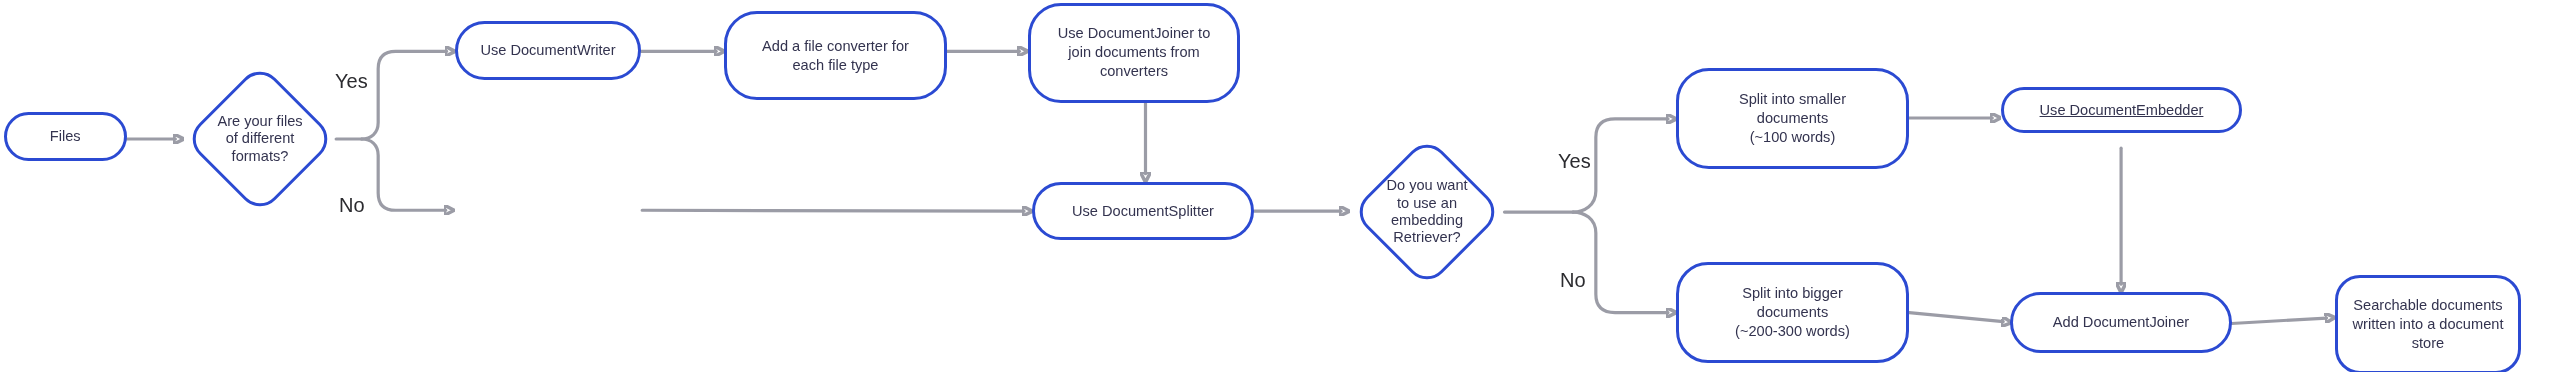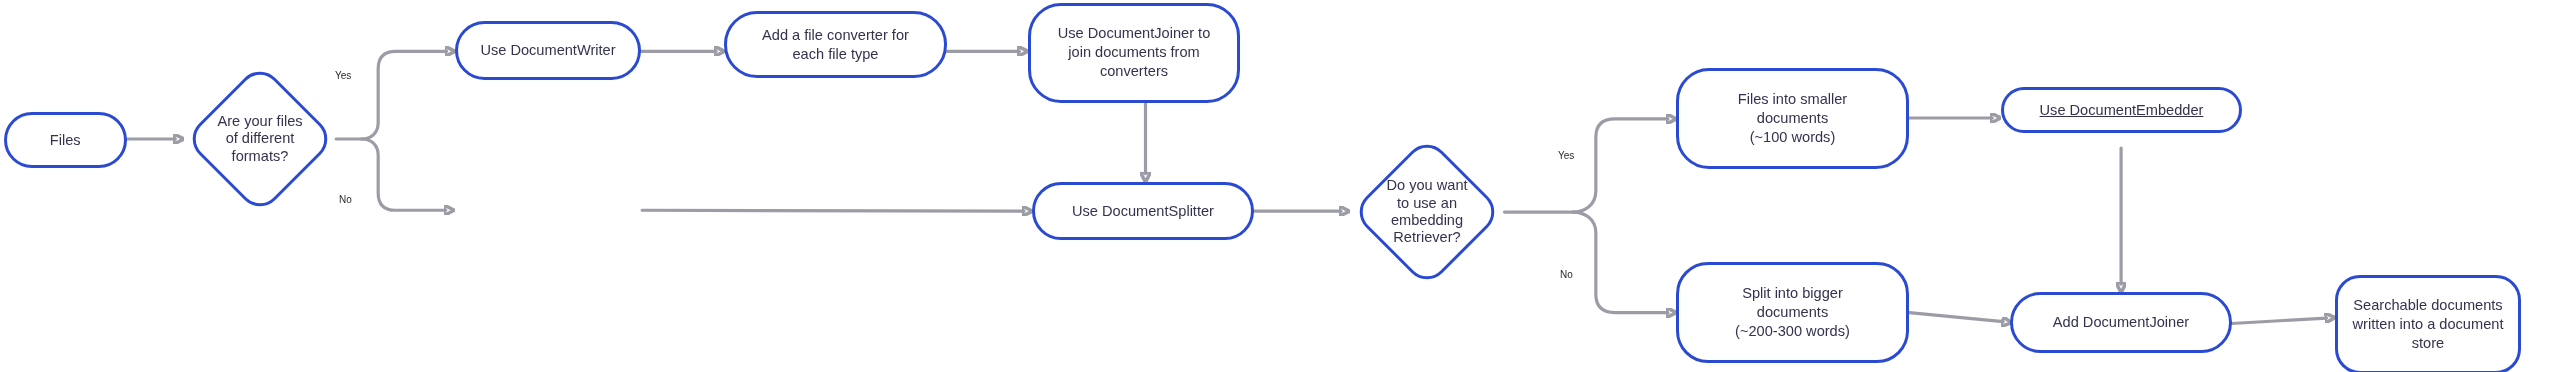--- a/index.html
+++ b/index.html
@@ -52,21 +52,21 @@
     transform: rotate(-45deg);
     text-align: center;
     color: #33334f;
     font-size: 14.6px;
     line-height: 17.4px;
     white-space: pre-line;
   }
   .edge-label {
     position: absolute;
     color: #2b2b2f;
-    font-size: 10px;
+    font-size: 20px;
     z-index: 3;
   }
 </style>
 </head>
 <body>
 
 <div class="canvas">
 
   <svg class="connectors" viewBox="0 0 2820 408" xmlns="http://www.w3.org/2000/svg">
     <defs>
@@ -85,35 +85,35 @@
     <path d="M 1373 231 H 1468" marker-end="url(#arrow)"></path>
     <path d="M 1647 232 H 1722"></path>
     <path d="M 1722 232 C 1734 232 1747 225 1747 209 V 150 Q 1747 130 1768 130 H 1826" marker-end="url(#arrow)"></path>
     <path d="M 1722 232 C 1734 232 1747 239 1747 255 V 322 Q 1747 342 1768 342 H 1826" marker-end="url(#arrow)"></path>
     <path d="M 2090 129 H 2181" marker-end="url(#arrow)"></path>
     <path d="M 2322 162 V 311" marker-end="url(#arrow)"></path>
     <path d="M 2090 342 L 2193 352" marker-end="url(#arrow)"></path>
     <path d="M 2443 354 L 2547 348" marker-end="url(#arrow)"></path>
   </svg>
 
-  <div class="node pill" style="left:3.7px; top:112px; width:123px; height:56px;align-items:center;">
+  <div class="node pill" style="left:3.7px; top:112px; width:123px; height:49px;align-items:center;">
     <span class="node-label">Files</span>
   </div>
 
   <div class="diamond" style="left:206px; top:85px; width:108px; height:108px;">
     <div class="dtext">Are your files
 of different
 formats?</div>
   </div>
 
   <div class="node pill" style="left:455px; top:21px; width:186px; height:59px;">
     <span class="node-label">Use DocumentWriter</span>
   </div>
 
-  <div class="node box" style="left:724px; top:11px; width:223px; height:67px;">
+  <div class="node box" style="left:724px; top:11px; width:223px; height:89px;">
     <span class="node-label">Add a file converter for
 each file type</span>
   </div>
 
   <div class="node box" style="left:1028px; top:2.7px; width:212px; height:100px;">
     <span class="node-label">Use DocumentJoiner to
 join documents from
 converters</span>
   </div>
 
@@ -123,21 +123,21 @@
   </div>
 
   <div class="diamond" style="left:1373px; top:158px; width:108px; height:108px;">
     <div class="dtext">Do you want
 to use an
 embedding
 Retriever?</div>
   </div>
 
   <div class="node box" style="left:1676px; top:68px; width:233px; height:101px;">
-    <span class="node-label">Files into smaller
+    <span class="node-label">Split into smaller
 documents
 (~100 words)</span>
   </div>
 
   <div class="node pill" style="left:2001px; top:87px; width:241px; height:46px;text-decoration:underline;">
     <span class="node-label">Use DocumentEmbedder</span>
   </div>
 
   <div class="node box" style="left:1676px; top:262px; width:233px; height:101px;border-radius:32px;">
     <span class="node-label">Split into bigger

